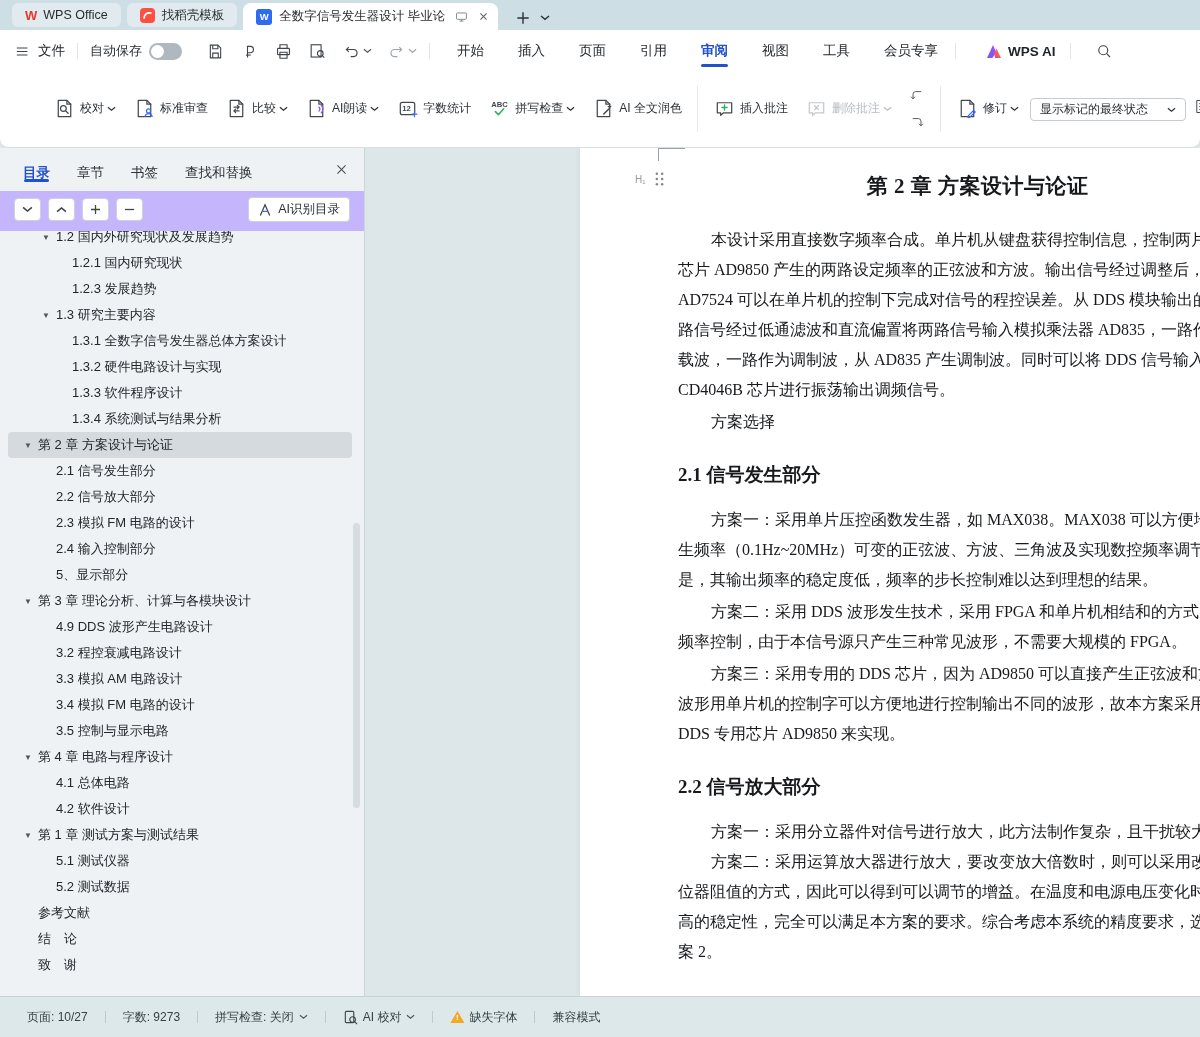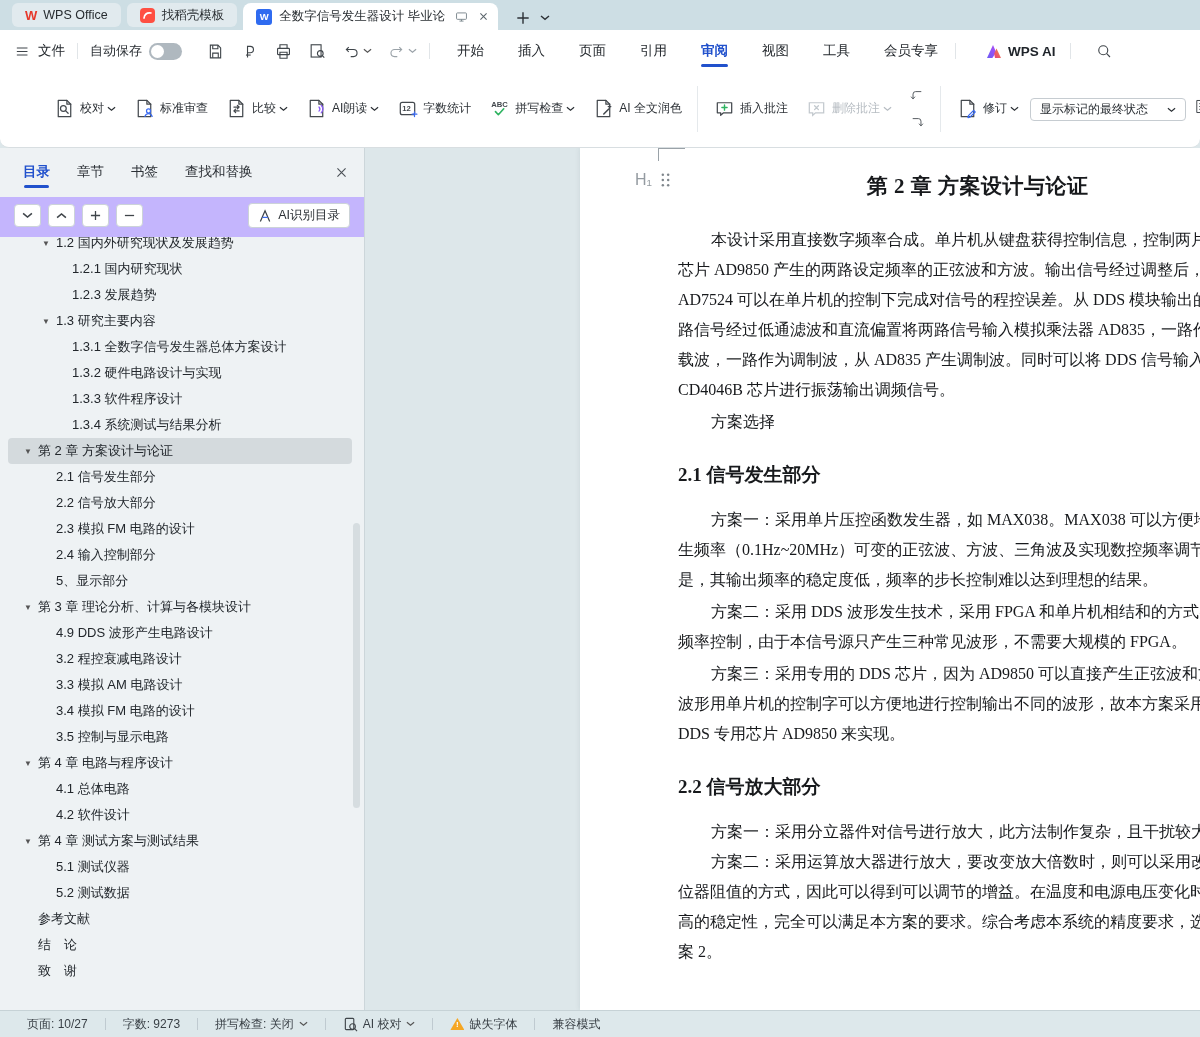--- a/index.html
+++ b/index.html
@@ -47,49 +47,49 @@
   .mkblock{display:flex;flex-direction:row;gap:8px;align-items:flex-start;padding-top:2px}
   .mkdrop{width:156px;height:23px;border:1px solid #c6ccd1;border-radius:4px;display:flex;align-items:center;justify-content:space-between;padding:0 9px;font-size:12px;color:#2c3136;background:#fff}
   .mkrow{display:flex;gap:14px}
   .sbtn{display:flex;align-items:center;gap:4px;font-size:12px;color:#2c3136;white-space:nowrap}
   .stack{display:flex;flex-direction:column;gap:8px;padding-right:12px}
 
   
   .main{flex:1;min-height:0;display:flex}
   .sidebar{width:365px;background:#eef2f4;border-right:1px solid #ccd6da;display:flex;flex-direction:column;position:relative;flex:none}
   .side-tabs{display:flex;align-items:center;gap:27px;padding:15px 16px 9px 23px;font-size:13.5px;color:#2c3136;position:relative;z-index:3;background:#eef2f4}
-  .side-tab{position:relative;padding-bottom:7px}
+  .side-tab{position:relative;}
   .side-tab.active{color:#2151cc;font-weight:700}
   .side-tab.active::after{content:"";position:absolute;left:1px;right:1px;bottom:0;height:3px;border-radius:2px;background:#2151cc}
   .side-close{margin-left:auto;color:#4a5056;padding-bottom:6px}
   .side-controls{display:flex;align-items:center;gap:7px;padding:6px 14px 9px 14px;position:relative;z-index:3;background:#c4b5fd}
   .cbtn{width:27px;height:23px;background:#fff;border:1px solid #ccd3d8;border-radius:4px;display:grid;place-items:center;color:#3f454a}
   .ai-toc{margin-left:auto;height:25px;background:#fff;border:1px solid #ccd3d8;border-radius:4px;display:flex;align-items:center;gap:5px;padding:0 9px;font-size:12.5px;color:#2c3136}
   .toc{flex:1;overflow:hidden;margin-top:-7px;position:relative;z-index:1}
   .trow{height:26px;display:flex;align-items:center;font-size:13px;color:#22272c;margin:0 12px 0 8px;border-radius:4px;white-space:nowrap;overflow:hidden}
   .trow .arr{width:14px;font-size:8px;color:#555;flex:none}
   .trow.lv1{padding-left:16px}
   .trow.lv2{padding-left:34px}
   .trow.lv3{padding-left:50px}
   .trow.sel{background:#d4dadd}
   .toc-thumb{position:absolute;right:4px;top:375px;height:285px;width:7px;border-radius:4px;background:#d6dde0}
 
   .workspace{flex:1;position:relative;overflow:hidden;background:#dde7ea}
   .page{position:absolute;left:215px;top:0;width:795px;height:100%;background:#fff;box-shadow:0 0 5px rgba(60,80,90,.12)}
   .crop{position:absolute;left:78px;top:0;width:27px;height:13px;border-left:1px solid #9aa2a8;border-top:1px solid #9aa2a8}
-  .h1badge{position:absolute;left:55px;top:23px;display:flex;gap:8px;align-items:center;color:#949ba1;font-size:16px}
+  .h1badge{position:absolute;left:55px;top:23px;display:flex;gap:8px;align-items:center;color:#949ba1;font-size:10px}
   .doc{padding:12px 98px 0;font-family:"Liberation Serif",serif;color:#17191c}
   .doc-title{font-size:21px;font-weight:700;margin:12px 0 25px;text-align:center;letter-spacing:.5px;white-space:nowrap}
   .doc-line{height:30px;line-height:30px;font-size:16px;white-space:nowrap}
   .doc-line.ind{padding-left:33px}
   .doc-p{margin-bottom:2px}
   .doc-h2{font-size:19px;font-weight:700;margin:25px 0 17px;white-space:nowrap}
 
   
-  .statusbar{height:27px;background:#dde8eb;border-top:1px solid #c6d2d6;display:flex;align-items:center;padding:0 10px;font-size:12px;color:#383f45;flex:none}
+  .statusbar{height:41px;background:#dde8eb;border-top:1px solid #c6d2d6;display:flex;align-items:center;padding:0 10px;font-size:12px;color:#383f45;flex:none}
   .sitem{display:flex;align-items:center;gap:5px;padding:0 17px;white-space:nowrap}
   .ssep{width:1px;height:12px;background:#bfcad0;flex:none}
   .warn{position:relative;width:14px;height:12px;background:#f5a623;clip-path:polygon(50% 0,100% 100%,0 100%)}
   .warn i{position:absolute;left:0;right:0;top:2px;text-align:center;font-style:normal;font-weight:700;font-size:8px;color:#fff}
 </style>
 </head>
 <body>
 
 <div class="app">
 
@@ -613,21 +613,21 @@
           <div class="trow lv2">
             <span class="arr"></span>
             <span>4.1 总体电路</span>
           </div>
           <div class="trow lv2">
             <span class="arr"></span>
             <span>4.2 软件设计</span>
           </div>
           <div class="trow lv1">
             <span class="arr">▼</span>
-            <span>第 4 章 测试方案与测试结果</span>
+            <span>第 1 章 测试方案与测试结果</span>
           </div>
           <div class="trow lv2">
             <span class="arr"></span>
             <span>5.1 测试仪器</span>
           </div>
           <div class="trow lv2">
             <span class="arr"></span>
             <span>5.2 测试数据</span>
           </div>
           <div class="trow lv1">

